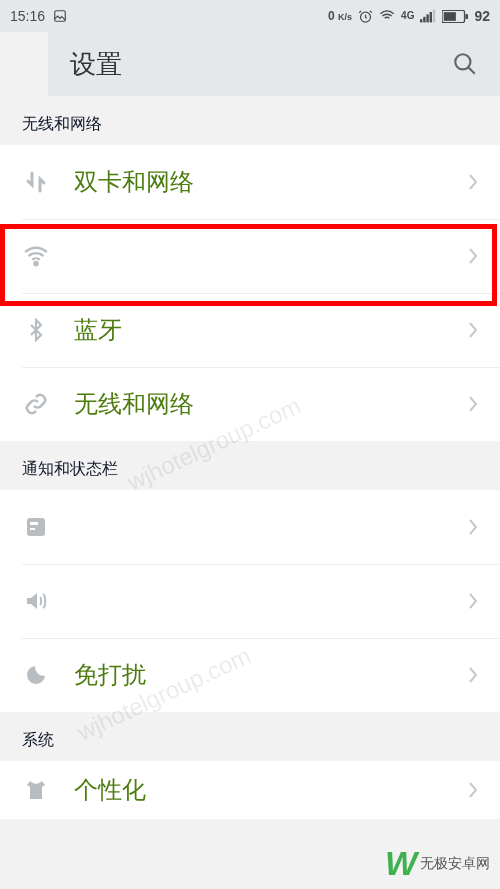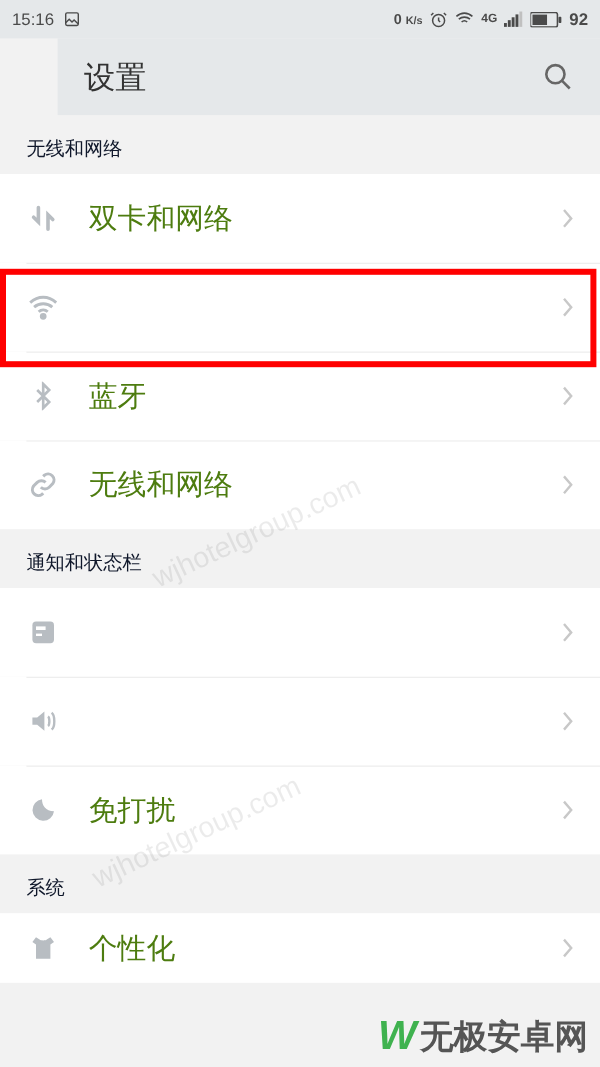--- a/index.html
+++ b/index.html
@@ -98,22 +98,22 @@
       pointer-events: none;
     }
     .watermark-logo .logo-w {
       font-size: 34px;
       font-weight: 900;
       font-style: italic;
       color: #3fb24f;
       letter-spacing: -3px;
     }
     .watermark-logo .logo-text {
-      font-size: 28px;
-      font-weight: 700;
+      font-size: 14px;
+      font-weight: 400;
       color: #555;
     }
     svg { display: block; }
   </style>
 </head>
 <body>
 
 <div class="status-bar">
   <div class="status-left">
     <span>15:16</span>

